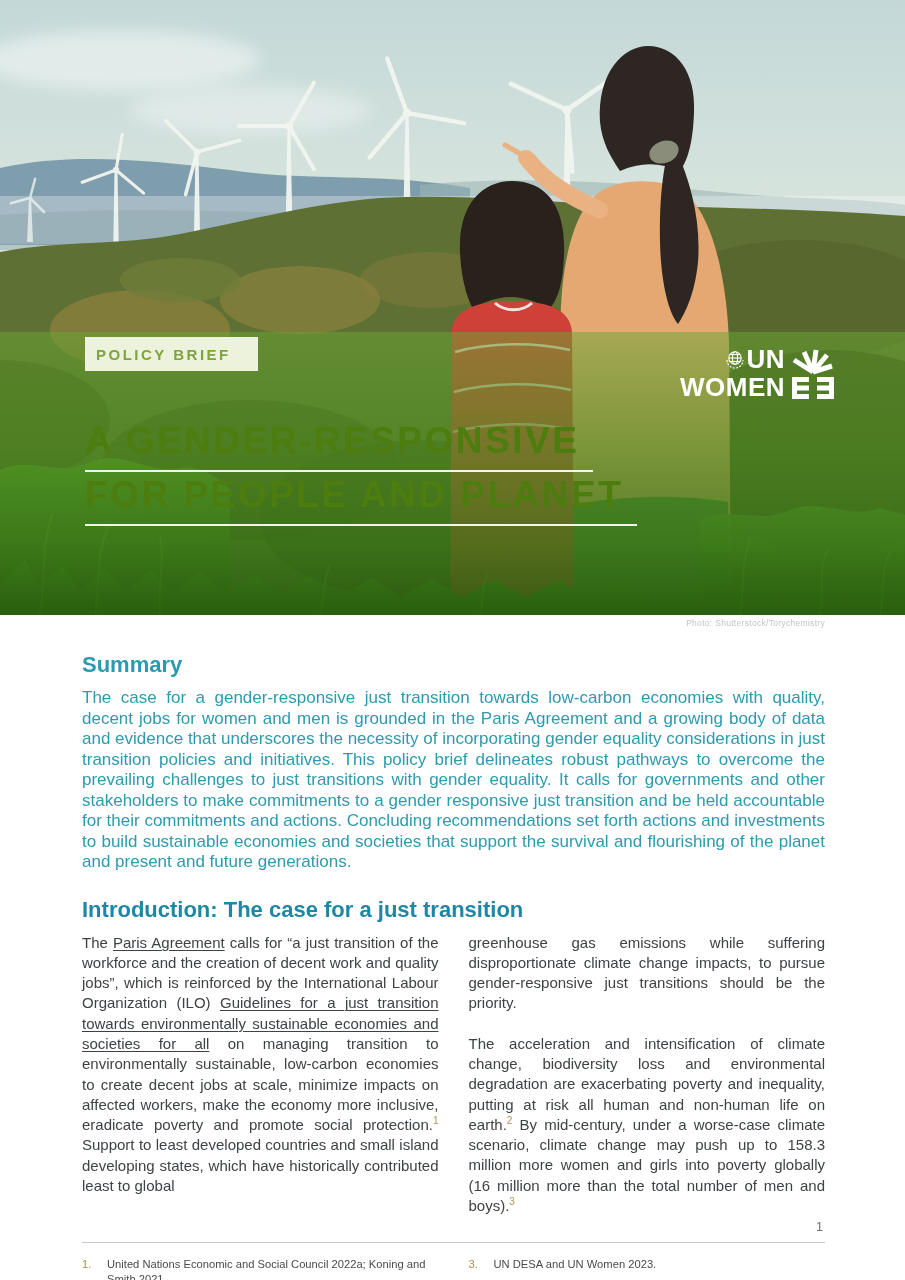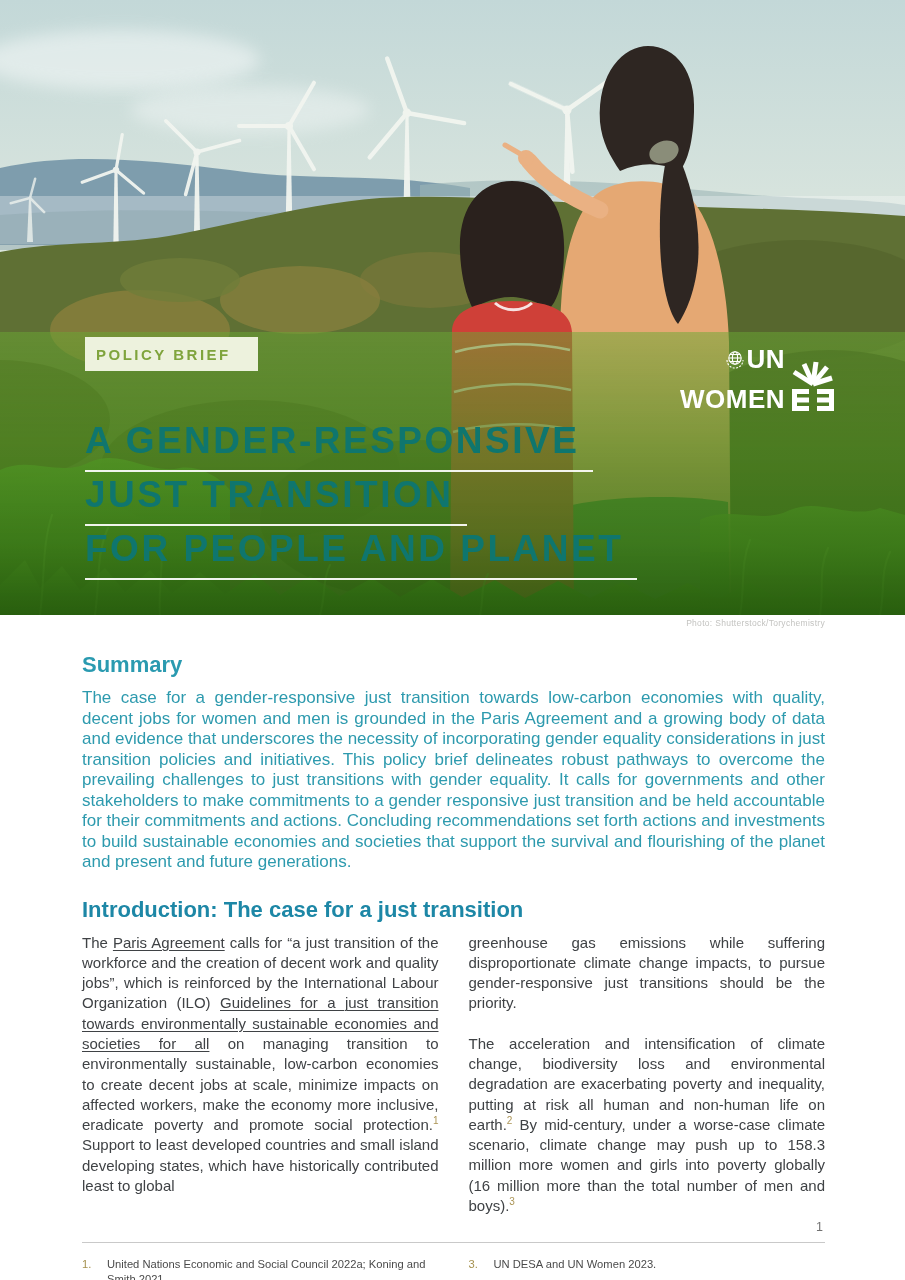--- a/index.html
+++ b/index.html
@@ -14,22 +14,22 @@
     background:linear-gradient(180deg, rgba(106,168,52,.50) 0%, rgba(80,142,34,.70) 40%,
       rgba(58,118,23,.82) 75%, rgba(40,92,14,.90) 100%); }
   .badge { position:absolute; left:85px; top:337px; z-index:3;
     background:#edf2dd; color:#7fa43c; font-weight:bold; font-size:15px;
     letter-spacing:2.5px; padding:9px 27px 8px 11px; }
   .logo { position:absolute; right:70px; top:346px; z-index:3; display:flex;
     align-items:flex-end; gap:6px; color:#ffffff; }
   .logo-text { display:flex; flex-direction:column; align-items:flex-end; line-height:1; }
   .logo-line1 { display:flex; align-items:center; }
   .logo-un, .logo-women { font-weight:bold; font-size:26px; letter-spacing:.5px; }
-  .logo-women { margin-top:14px; }
-  .title { position:absolute; left:85px; top:420px; z-index:3; color:#0f766e; }
+  .logo-women { margin-top:2px; }
+  .title { position:absolute; left:85px; top:420px; z-index:3; color:#4d7c0f; }
   .title-line { display:block; }
   .title-line span { display:inline-block; font-size:37px; font-weight:700;
     letter-spacing:2.5px; padding:0 14px 8px 0; border-bottom:2px solid rgba(255,255,255,.92);
     margin-bottom:2px; white-space:nowrap; }
 
   
   .credit { text-align:right; padding-right:80px; margin-top:3px;
     font-size:8.5px; color:#c3c3c0; letter-spacing:.3px; }
   .content { padding:0 80px 0 82px; }
   h2.sec { font-size:22px; font-weight:bold; margin-top:24px; }
@@ -213,21 +213,20 @@
           <rect x="38" y="29" width="5" height="22"></rect>
           <rect x="26" y="29" width="17" height="5"></rect>
           <rect x="26" y="37.5" width="17" height="5"></rect>
           <rect x="26" y="46" width="17" height="5"></rect>
         </g>
       </svg>
     </div>
 
     <div class="title">
       <span class="title-line"><span>A GENDER-RESPONSIVE</span></span>
-      <span class="title-line"><span>JUST TRANSITION</span></span>
       <span class="title-line"><span>FOR PEOPLE AND PLANET</span></span>
     </div>
   </div>
 
   <div class="credit">Photo: Shutterstock/Torychemistry</div>
 
   <div class="content">
 
     <h2 class="sec summary-h">Summary</h2>
     <p class="summary-p">The case for a gender-responsive just transition towards low-carbon economies with quality, decent jobs for women and men is grounded in the Paris Agreement and a growing body of data and evidence that underscores the necessity of incorporating gender equality considerations in just transition policies and initiatives. This policy brief delineates robust pathways to overcome the prevailing challenges to just transitions with gender equality. It calls for governments and other stakeholders to make commitments to a gender responsive just transition and be held accountable for their commitments and actions. Concluding recommendations set forth actions and investments to build sustainable economies and societies that support the survival and flourishing of the planet and present and future generations.</p>

